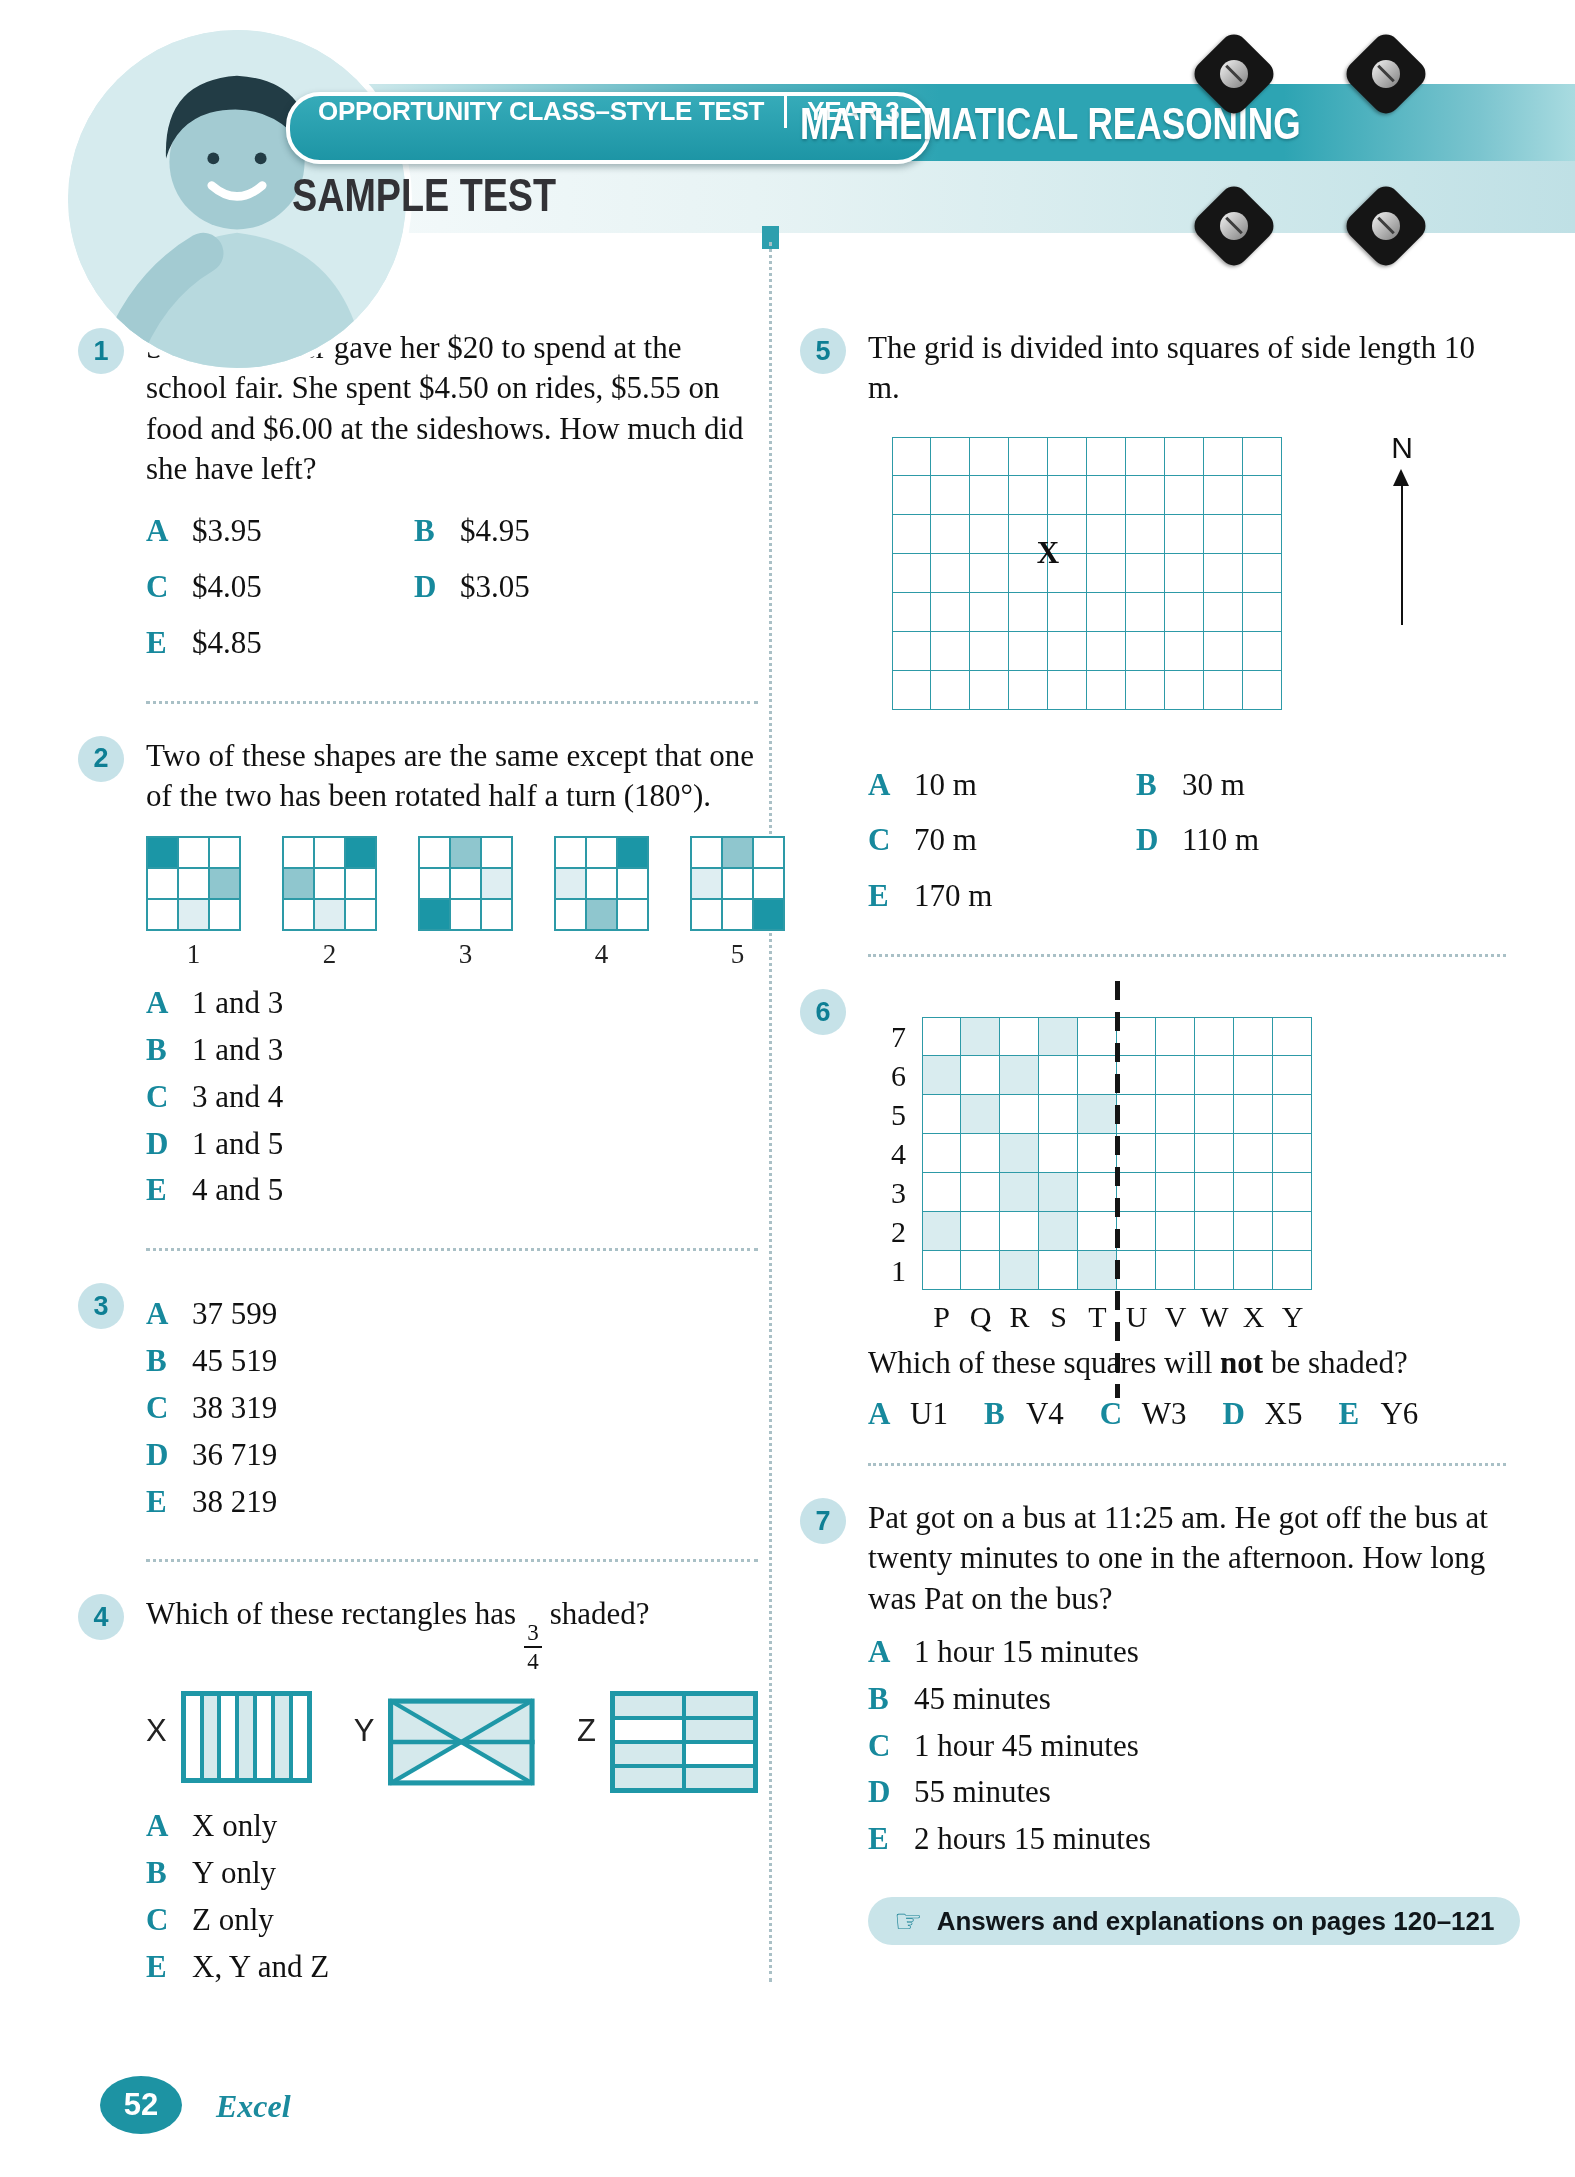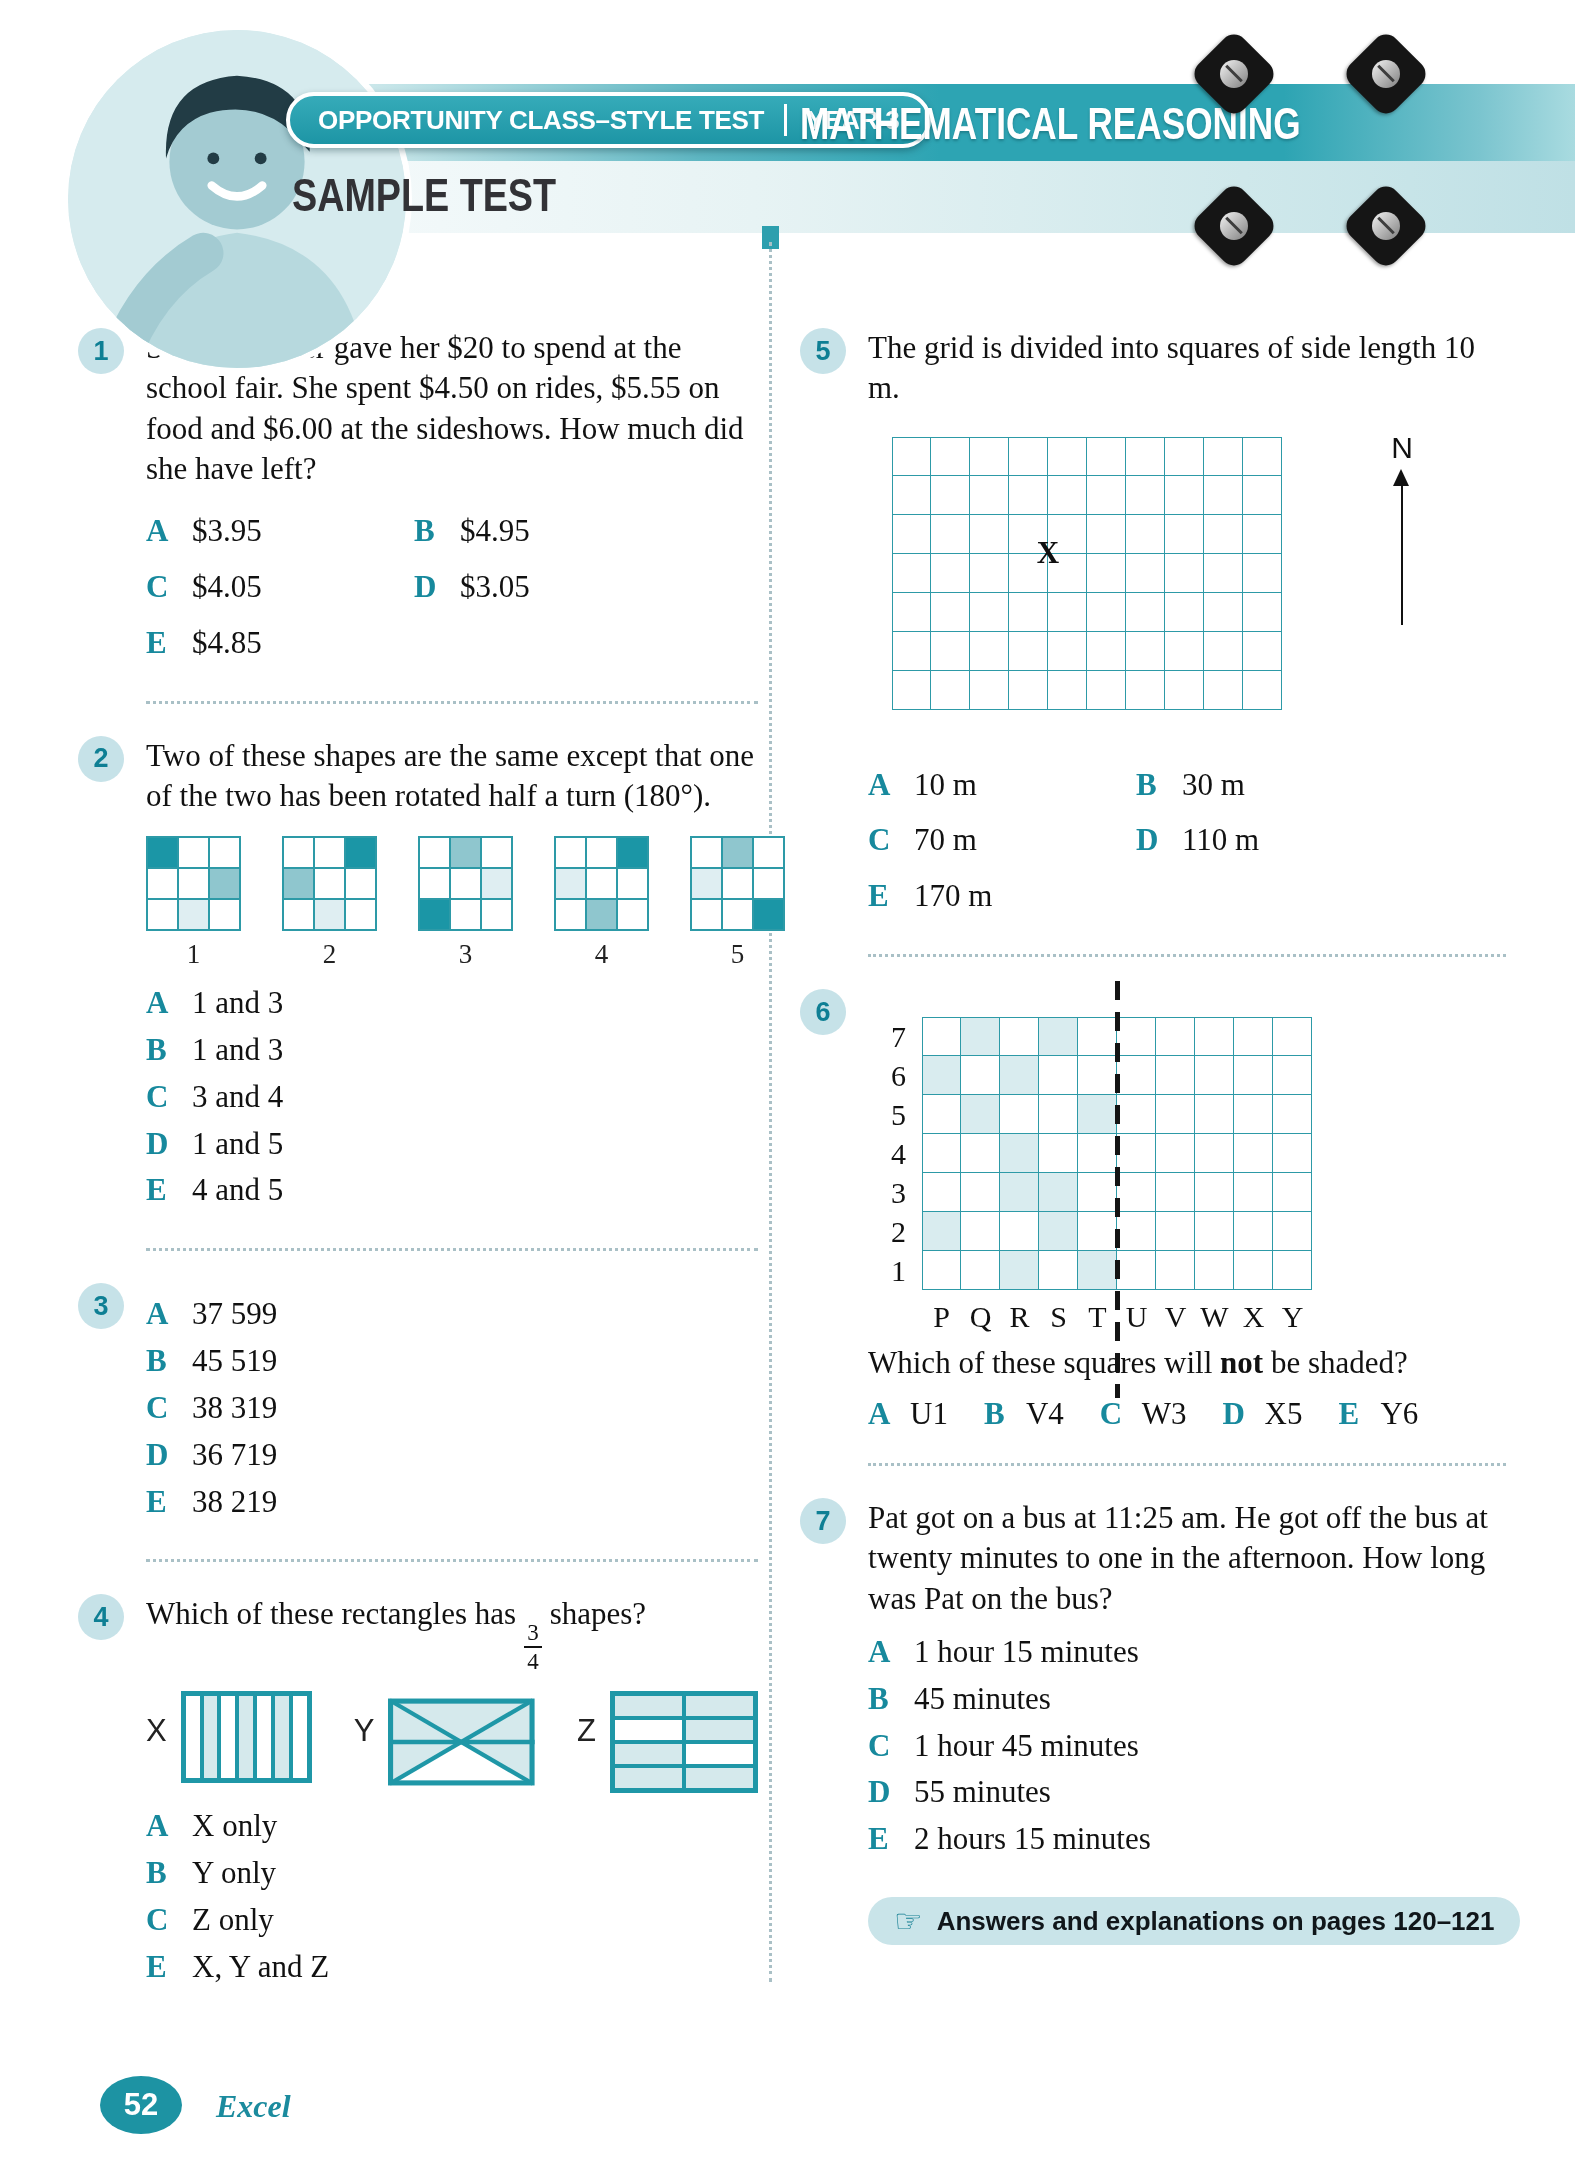--- a/index.html
+++ b/index.html
@@ -7,22 +7,22 @@
   .page{position:relative;width:1575px;height:2177px;background:#ffffff;margin:0 auto;
         font-family:"Liberation Serif","DejaVu Serif",serif;color:#111;overflow:hidden;}
 
   
   .band1{position:absolute;left:252px;right:0;top:84px;height:77px;
     background:linear-gradient(to right,#eef6f7 0%,#bfe2e6 12%,#5db6c2 34%,#2da4b3 52%,#2da4b3 78%,#7cc5cf 93%,#a9dbe0 100%);}
   .band2{position:absolute;left:252px;right:0;top:161px;height:72px;
     background:linear-gradient(to right,#f7fbfc 0%,#e7f3f4 38%,#cfe8eb 75%,#bfe0e5 100%);}
   .photo{position:absolute;left:68px;top:30px;width:338px;height:338px;border-radius:50%;
     overflow:hidden;box-shadow:0 0 0 6px #fff;z-index:3;background:#d6ebee;}
-  .badge{position:absolute;left:286px;top:92px;height:56px;padding:0 28px;border-radius:34px;z-index:4;
-    background:linear-gradient(180deg,#36abb9,#1d95a5);border:4px solid #fff;display:flex;align-items:center;gap:20px;
+  .badge{position:absolute;left:286px;top:92px;height:72px;padding:0 28px;border-radius:34px;z-index:4;
+    background:linear-gradient(180deg,#36abb9,#1d95a5);border:4px solid #fff;display:flex;gap:20px;
     box-shadow:0 3px 7px rgba(0,40,50,.35);box-sizing:border-box;}
   .badge .btext{font-family:"Liberation Sans",sans-serif;font-weight:700;font-size:26px;color:#fff;
     letter-spacing:-0.3px;white-space:nowrap;}
   .badge .bar{width:3px;height:32px;background:#fff;}
   .subject{position:absolute;left:800px;top:99px;z-index:4;font-family:"Liberation Sans",sans-serif;font-weight:800;
     font-size:44px;color:#fff;transform:scaleX(.8);transform-origin:left center;white-space:nowrap;
     text-shadow:0 2px 3px rgba(0,60,70,.35);}
   .sample{position:absolute;left:292px;top:168px;z-index:4;font-family:"Liberation Sans",sans-serif;font-weight:800;
     font-size:46px;color:#323236;transform:scaleX(.82);transform-origin:left center;white-space:nowrap;}
 
@@ -338,21 +338,21 @@
 
     <div class="sep"></div>
 
     <section class="q">
       <div class="qnum">4</div>
       <div class="qbody">
         <p class="qtext">
           <span>Which of these rectangles has</span><span class="frac">
               <span class="fn">3</span>
               <span class="fd">4</span>
-            </span><span>shapes?</span>
+            </span><span>shaded?</span>
         </p>
         <div class="shapes">
           <span class="shape-label">X</span>
           <div class="shape-x">
               <div></div>
               <div style="background: rgb(213, 233, 236);"></div>
               <div></div>
               <div style="background: rgb(213, 233, 236);"></div>
               <div></div>
               <div style="background: rgb(213, 233, 236);"></div>

